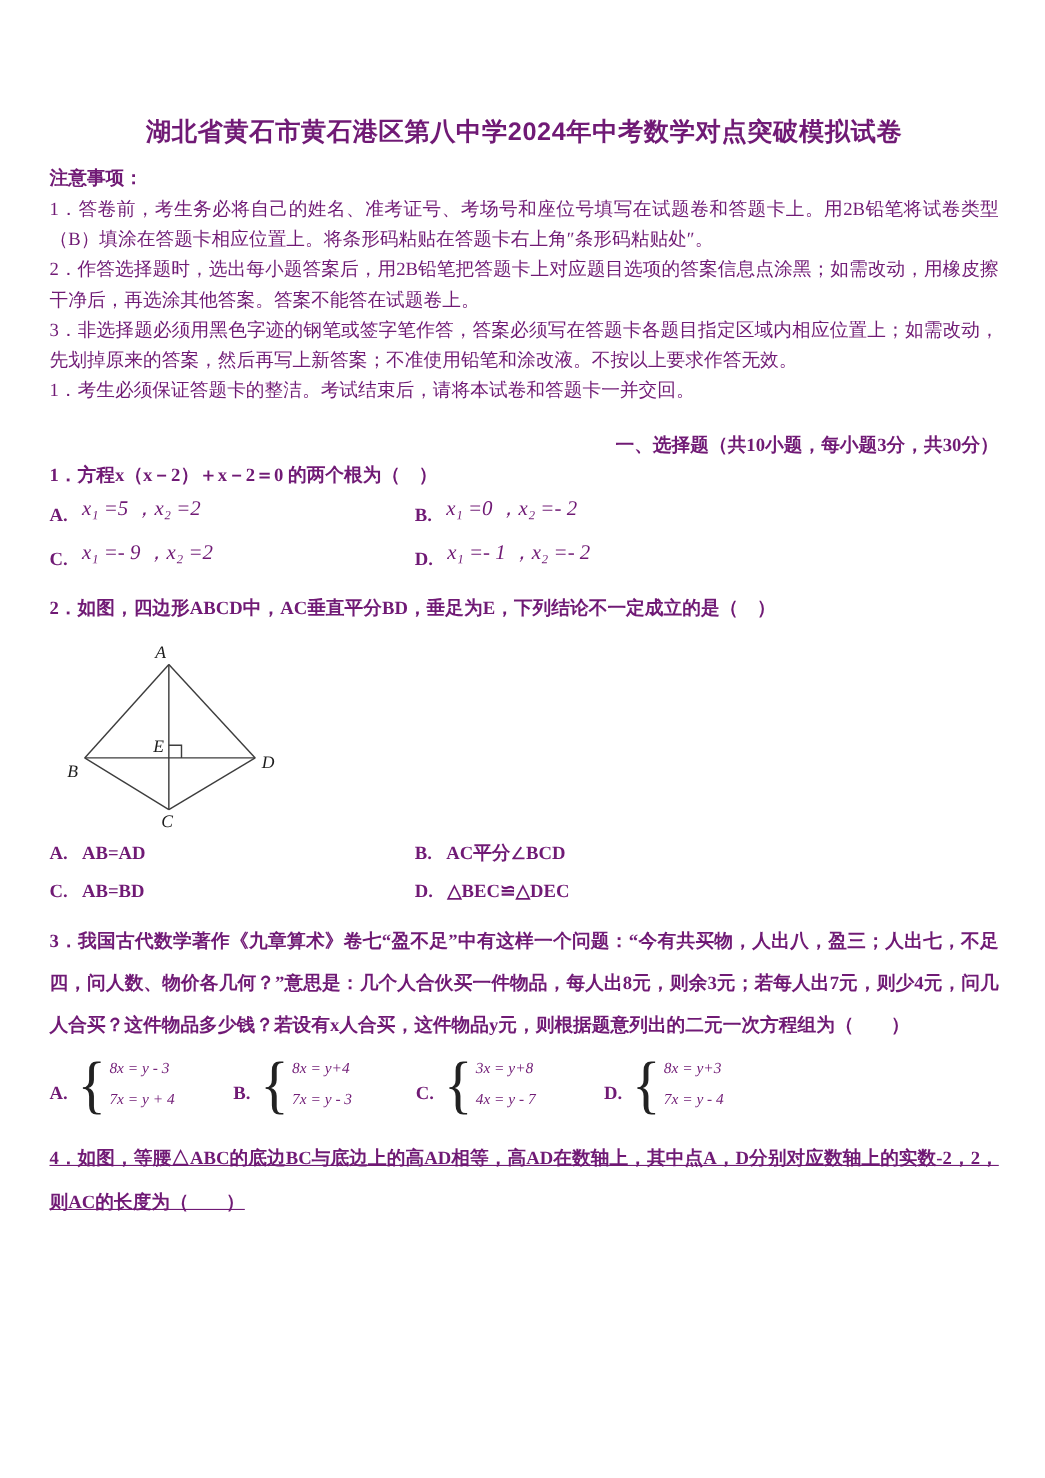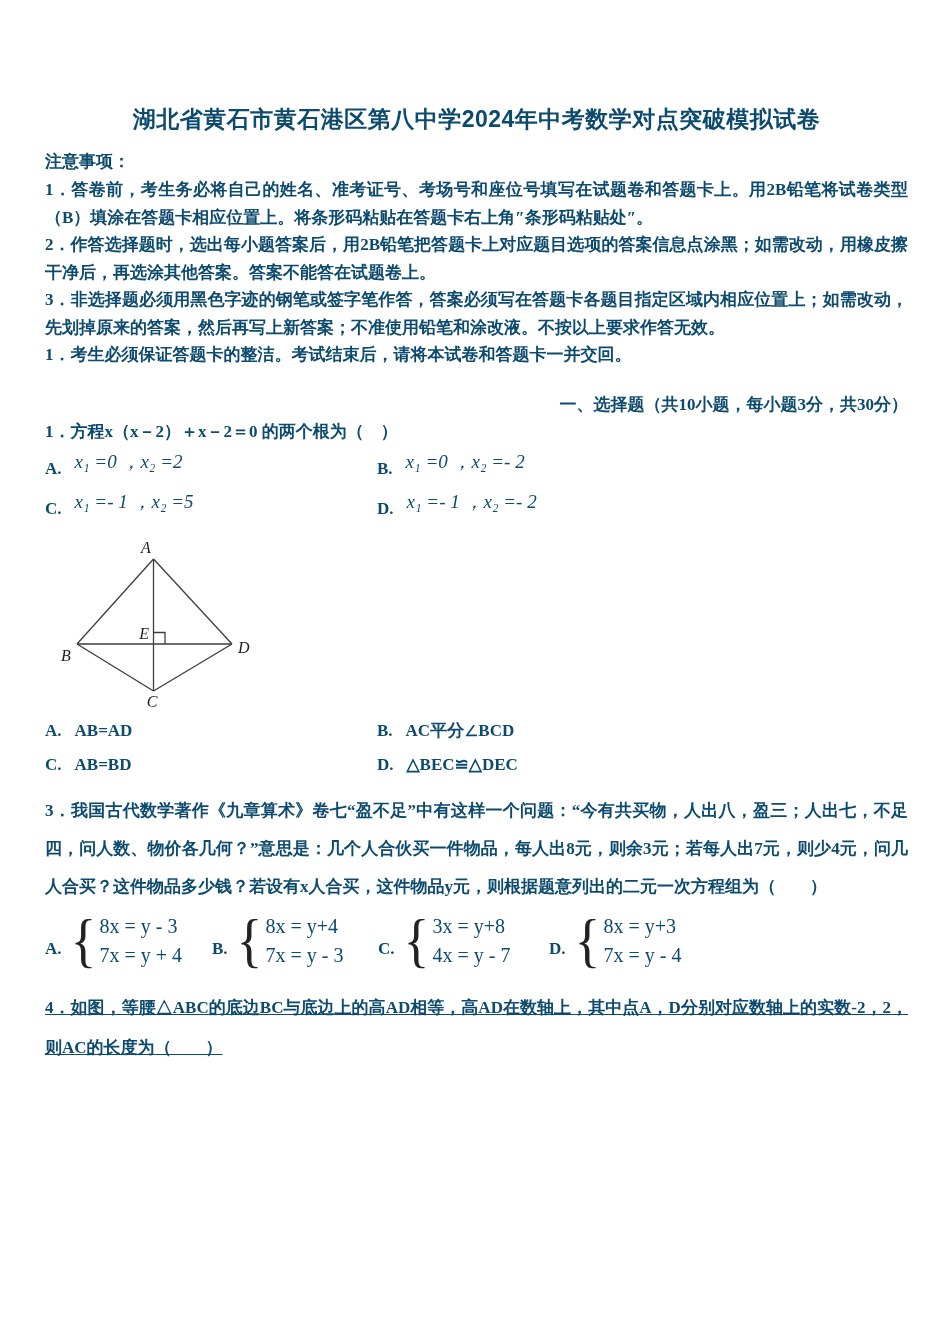--- a/index.html
+++ b/index.html
@@ -2,21 +2,21 @@
 <html><head>
 <meta charset="utf-8">
 <style>
   * { box-sizing: border-box; }
   html, body { margin: 0; padding: 0; background: #ffffff; }
   .page {
     position: relative;
     width: 950px;
     height: 1344px;
     background: #ffffff;
-    color: #0c4a6e;
+    color: #701a75;
     font-family: "Liberation Serif", serif;
     padding: 104px 42px 0 45px;
     overflow: hidden;
   }
   .title {
     margin: 0 0 14px 0;
     font-family: "Liberation Sans", sans-serif;
     font-size: 23px;
     line-height: 30px;
     font-weight: bold;
@@ -26,21 +26,21 @@
   .notice-head {
     margin: 0;
     font-size: 17px;
     line-height: 28px;
     font-weight: bold;
   }
   .para {
     margin: 0;
     font-size: 17px;
     line-height: 27.5px;
-    font-weight: bold;
+    font-weight: normal;
     text-align: justify;
   }
   .section-head {
     margin: 22px 0 0 0;
     font-size: 17px;
     line-height: 27px;
     font-weight: bold;
     text-align: right;
   }
   .q-text {
@@ -103,21 +103,22 @@
     font-weight: 400;
     font-size: 54px;
     line-height: 1;
     display: inline-block;
     transform: scaleY(1.08);
     color: #222;
   }
   .sys-lines { display: flex; flex-direction: column; margin-left: 3px; }
   .sys-line {
     font-family: "Liberation Serif", serif;
-    font-size: 20px;
+    font-style: italic;
+    font-size: 14px;
     line-height: 29px;
     white-space: pre;
   }
 </style>
 </head>
 <body>
 
 <div class="page">
 
   <h1 class="title">湖北省黄石市黄石港区第八中学2024年中考数学对点突破模拟试卷</h1>
@@ -127,36 +128,37 @@
   <p class="para">2．作答选择题时，选出每小题答案后，用2B铅笔把答题卡上对应题目选项的答案信息点涂黑；如需改动，用橡皮擦干净后，再选涂其他答案。答案不能答在试题卷上。</p>
   <p class="para">3．非选择题必须用黑色字迹的钢笔或签字笔作答，答案必须写在答题卡各题目指定区域内相应位置上；如需改动，先划掉原来的答案，然后再写上新答案；不准使用铅笔和涂改液。不按以上要求作答无效。</p>
   <p class="para">1．考生必须保证答题卡的整洁。考试结束后，请将本试卷和答题卡一并交回。</p>
 
   <p class="section-head">一、选择题（共10小题，每小题3分，共30分）</p>
 
   <p class="q-text">1．方程x（x－2）＋x－2＝0 的两个根为（　）</p>
   <div class="opt-grid">
     <div class="opt">
       <span class="opt-letter">A.</span>
-      <span class="formula">x₁ =0 ，x₂ =2</span>
+      <span class="formula">x₁ =5 ，x₂ =2</span>
     </div>
     <div class="opt">
       <span class="opt-letter">B.</span>
       <span class="formula">x₁ =0 ，x₂ =- 2</span>
     </div>
     <div class="opt">
       <span class="opt-letter">C.</span>
-      <span class="formula">x₁ =- 1 ，x₂ =5</span>
+      <span class="formula">x₁ =- 9 ，x₂ =2</span>
     </div>
     <div class="opt">
       <span class="opt-letter">D.</span>
       <span class="formula">x₁ =- 1 ，x₂ =- 2</span>
     </div>
   </div>
 
+  <p class="q-text" style="margin-top:18px">2．如图，四边形ABCD中，AC垂直平分BD，垂足为E，下列结论不一定成立的是（　）</p>
 
   <div class="figure-wrap">
     <svg width="235" height="182" viewBox="0 0 235 182">
 
       <path class="fig-line" d="M104.5,28 L28,113"></path>
       <path class="fig-line" d="M104.5,28 L183,113"></path>
       <path class="fig-line" d="M28,113 L104.5,160"></path>
       <path class="fig-line" d="M104.5,160 L183,113"></path>
 
       <path class="fig-line" d="M104.5,28 L104.5,160"></path>

